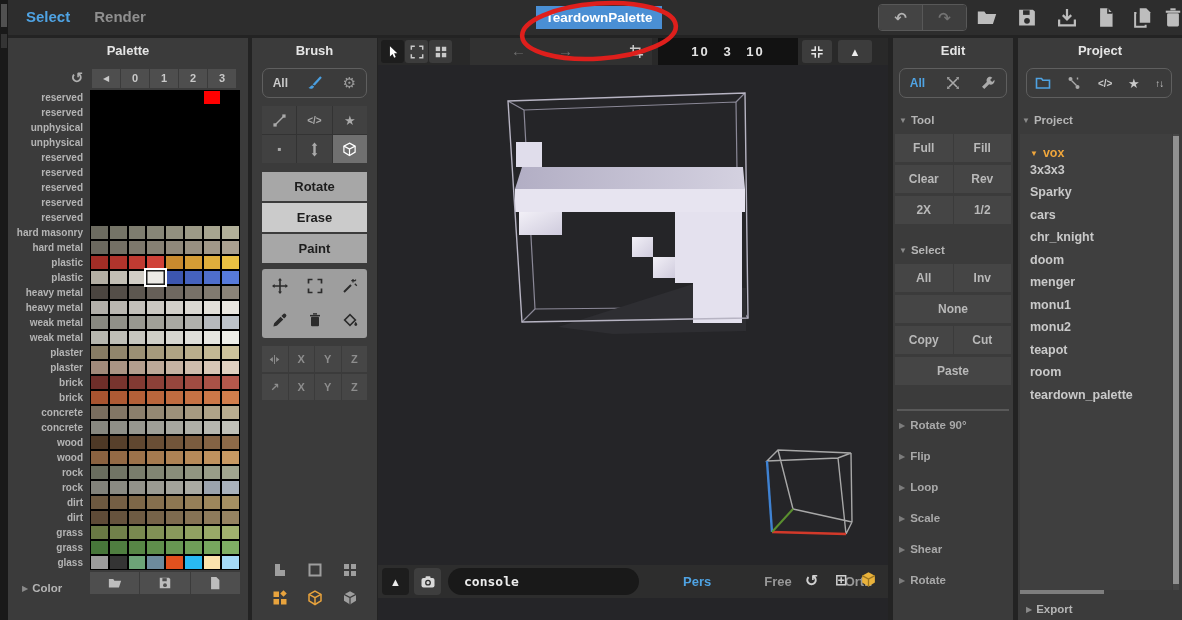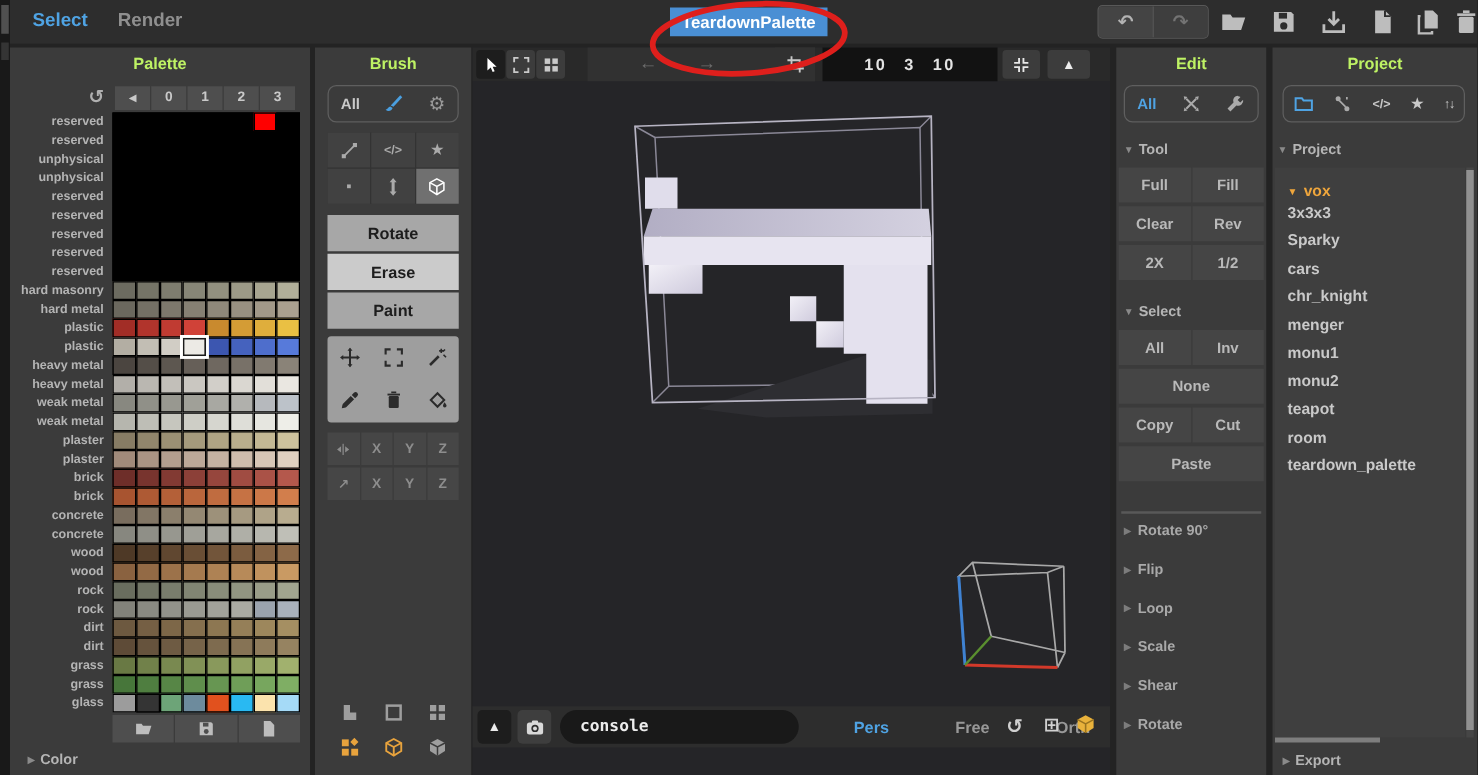--- a/index.html
+++ b/index.html
@@ -23,21 +23,21 @@
   .tb-icon svg { width:100%; height:100%; }
 
   
   .left-strip { left:0; top:0; width:8px; height:620px; background:#191919; z-index:20; }
   .strip-a { position:absolute; left:1px; top:4px; width:6px; height:23px; background:#505050; }
   .strip-b { position:absolute; left:1px; top:34px; width:6px; height:14px; background:#343434; }
 
   
   .panel { top:38px; height:582px; background:#3b3b3b; }
   .p-title { position:absolute; left:0; top:5px; width:100%; text-align:center;
-    color:#bef264; font-size:13px; }
+    color:#e5e5e5; font-size:13px; }
   .rtoolbar { position:absolute; height:30px; border:1.5px solid #5f5f5f; border-radius:7px;
     display:flex; align-items:center; justify-content:space-around; }
   .rtoolbar .txt { font-size:12px; color:#c9c9c9; }
   .rtoolbar .txt.blue { color:#4fa3e3; }
   .rtoolbar svg { width:16px; height:16px; }
   .sec-label { position:absolute; font-size:11.5px; color:#b5b5b5; }
   .sec-label .tri { color:#8a8a8a; font-size:8px; vertical-align:1px; margin-right:4px; }
   .collapsed-item { height:31px; font-size:11.5px; color:#a9a9a9; }
   .collapsed-item .tri { color:#7c7c7c; font-size:8px; vertical-align:1px; margin-right:5px; }
 
@@ -52,21 +52,21 @@
   .pal-label { height:15px; font-size:10px; color:#b4b4b4; text-align:right;
     padding-right:5px; line-height:15px; white-space:nowrap; }
   .pal-grid { position:absolute; left:82px; top:52px; width:150px; height:480px; background:#000; }
   .pal-row { display:grid; grid-template-columns:repeat(8,1fr); height:15px; }
   .pal-cell { border:1px solid #000; }
   .sel-swatch { position:absolute; width:23px; height:19px; border:2.5px solid #fff;
     box-shadow:inset 0 0 0 1.5px #1a1a1a; z-index:5; }
   .pal-footer { position:absolute; left:82px; top:534px; width:150px; height:22px; display:flex; gap:1px; }
   .pal-fbtn { flex:1; background:#4e4e4e; display:flex; align-items:center; justify-content:center; }
   .pal-fbtn svg { width:14px; height:14px; }
-  .pal-color { position:absolute; left:14px; top:564px; }
+  .pal-color { position:absolute; left:14px; top:544px; }
 
   
   .brush-panel { left:252px; width:125px; }
   .brush-toolbar { left:10px; top:30px; width:105px; }
   .brush-grid { position:absolute; left:10px; top:68px; width:105px; display:grid;
     grid-template-columns:repeat(3,1fr); grid-auto-rows:28px; gap:1px; background:#333; }
   .bg-cell { background:#414141; display:flex; align-items:center; justify-content:center;
     color:#aaa; font-size:12px; }
   .bg-cell.active { background:#707070; color:#fff; }
   .bg-cell svg { width:15px; height:15px; }
@@ -896,20 +896,21 @@
     </div>
     <div class="sec-label" style="left:4px;top:76px">
       <span class="tri">▼</span><span>Project</span>
     </div>
     <div class="proj-list" id="project-list">
         <div class="proj-item root" style="padding-top: 6px;"><span class="tri">▼</span>vox</div>
         <div class="proj-item">3x3x3</div>
         <div class="proj-item">Sparky</div>
         <div class="proj-item">cars</div>
         <div class="proj-item">chr_knight</div>
+        <div class="proj-item">doom</div>
         <div class="proj-item">menger</div>
         <div class="proj-item">monu1</div>
         <div class="proj-item">monu2</div>
         <div class="proj-item">teapot</div>
         <div class="proj-item">room</div>
         <div class="proj-item">teardown_palette</div>
       </div>
     <div class="vscroll">
         <div class="thumb"></div>
       </div>

